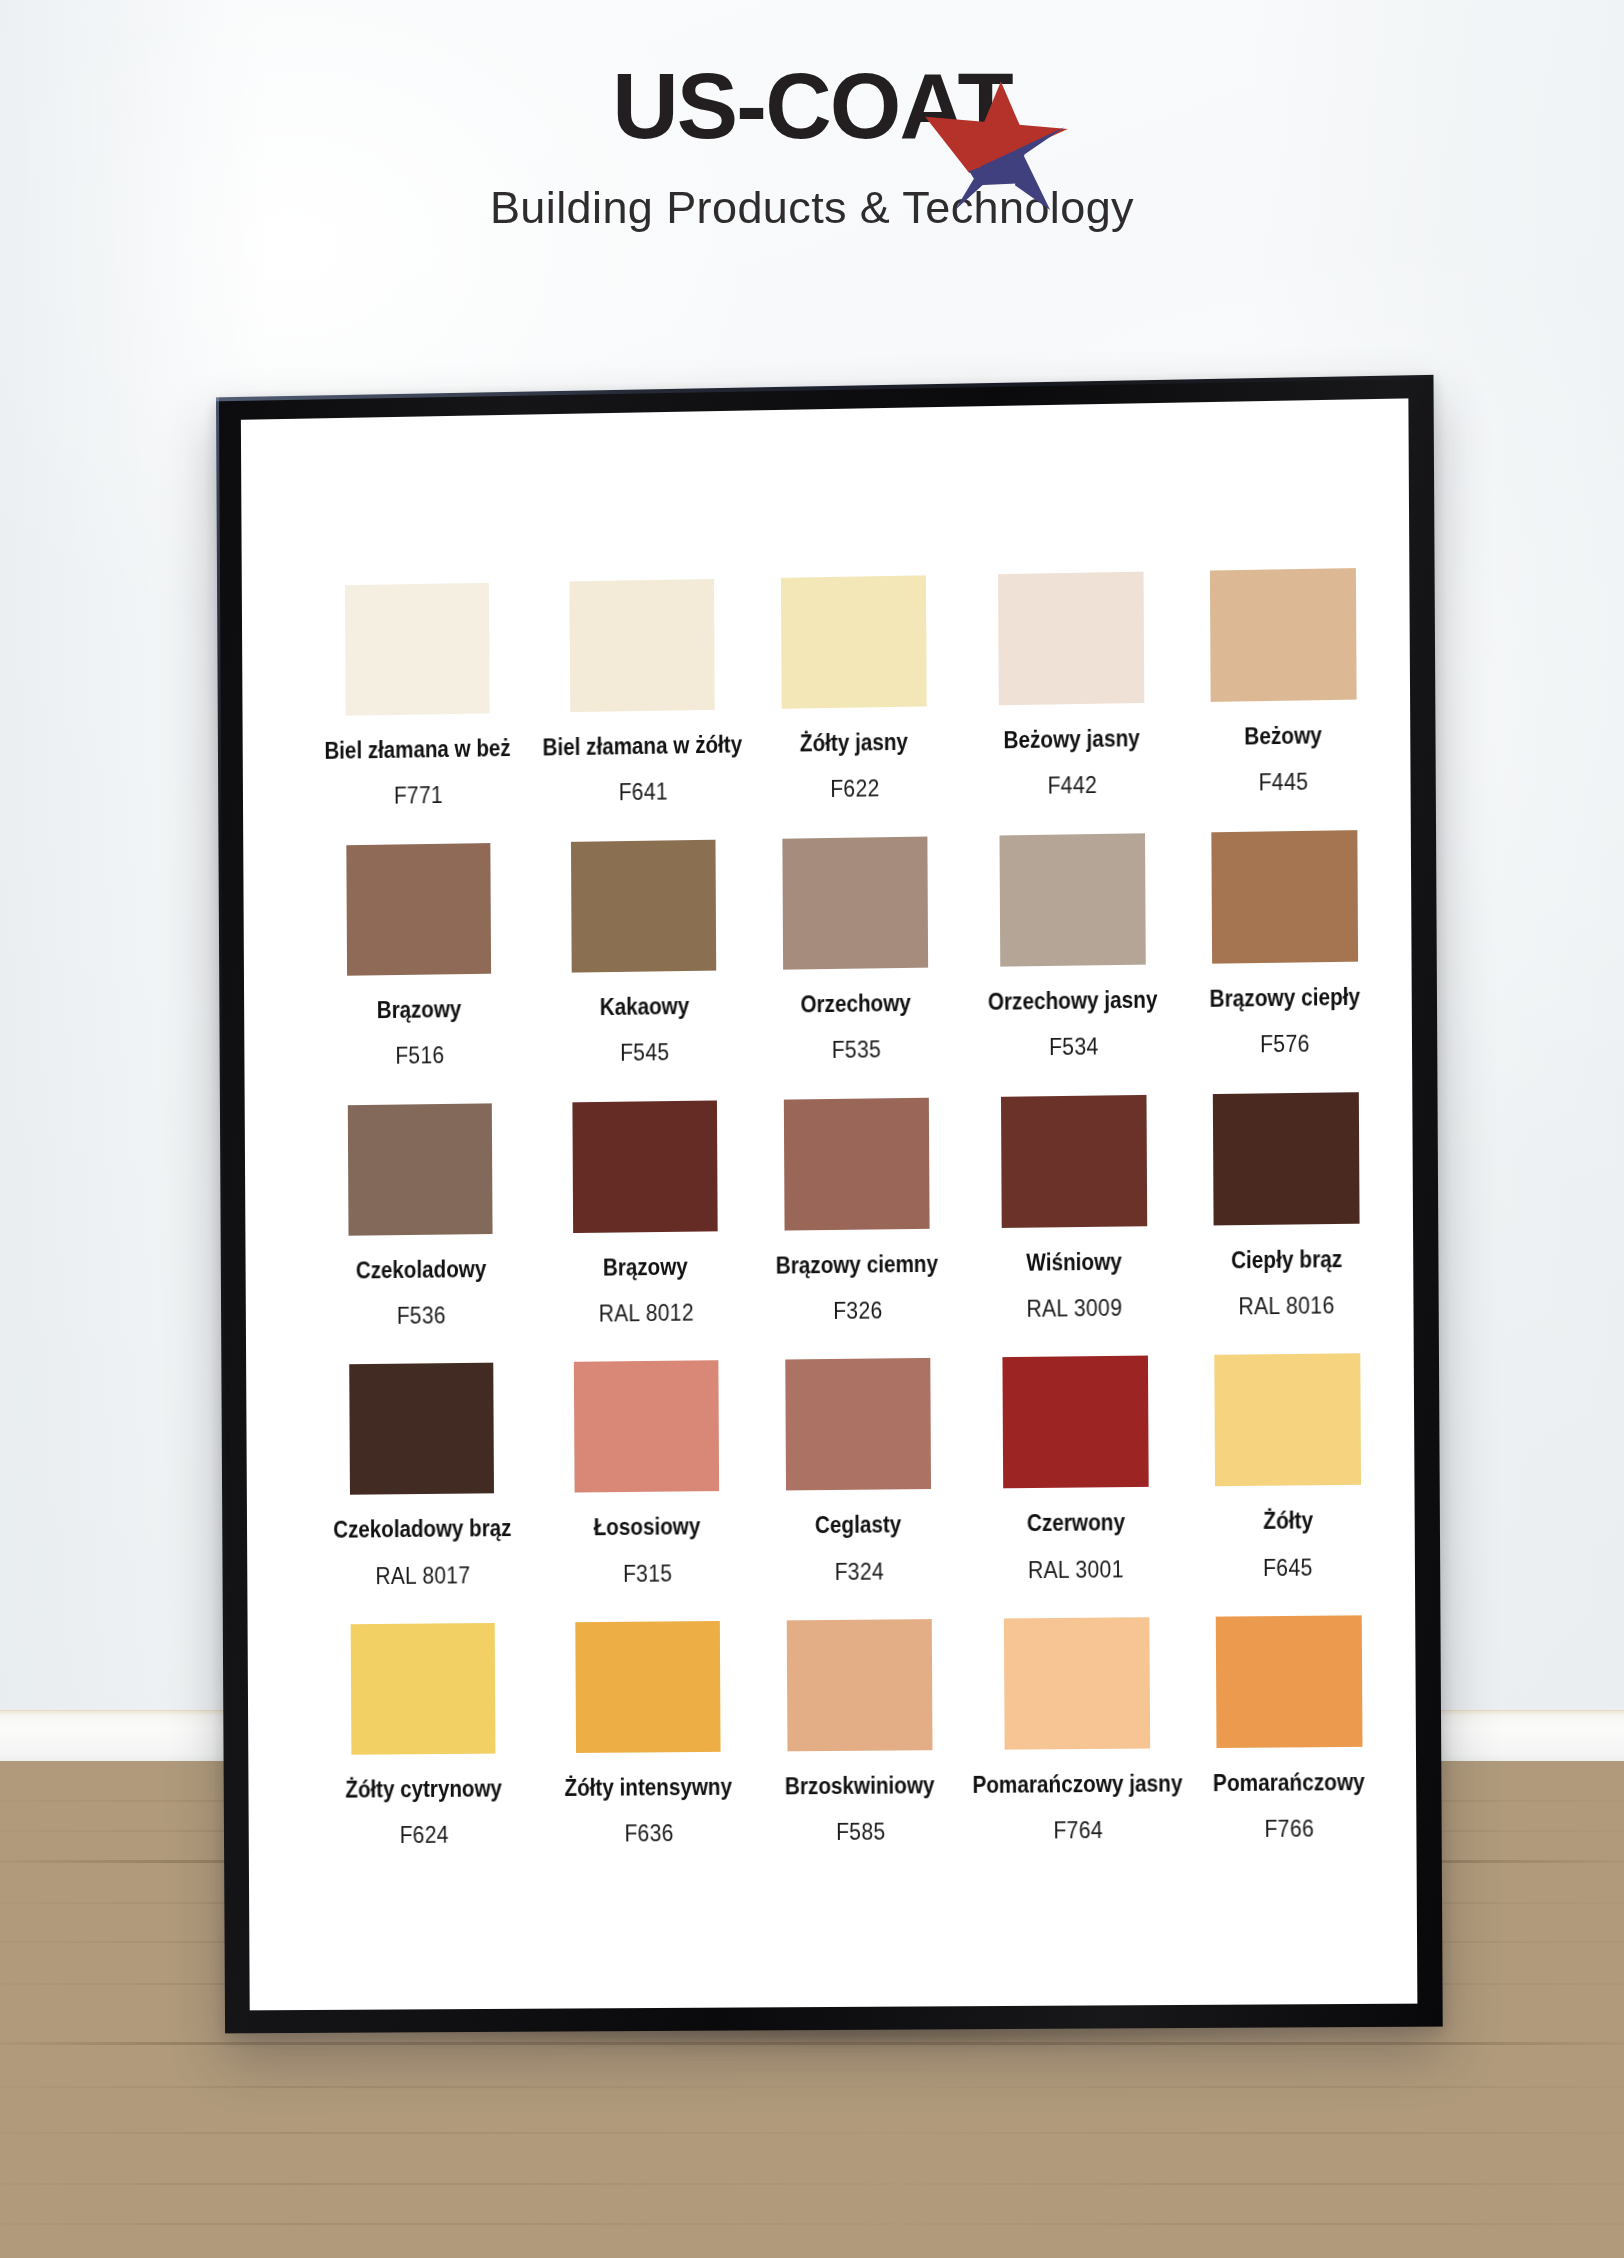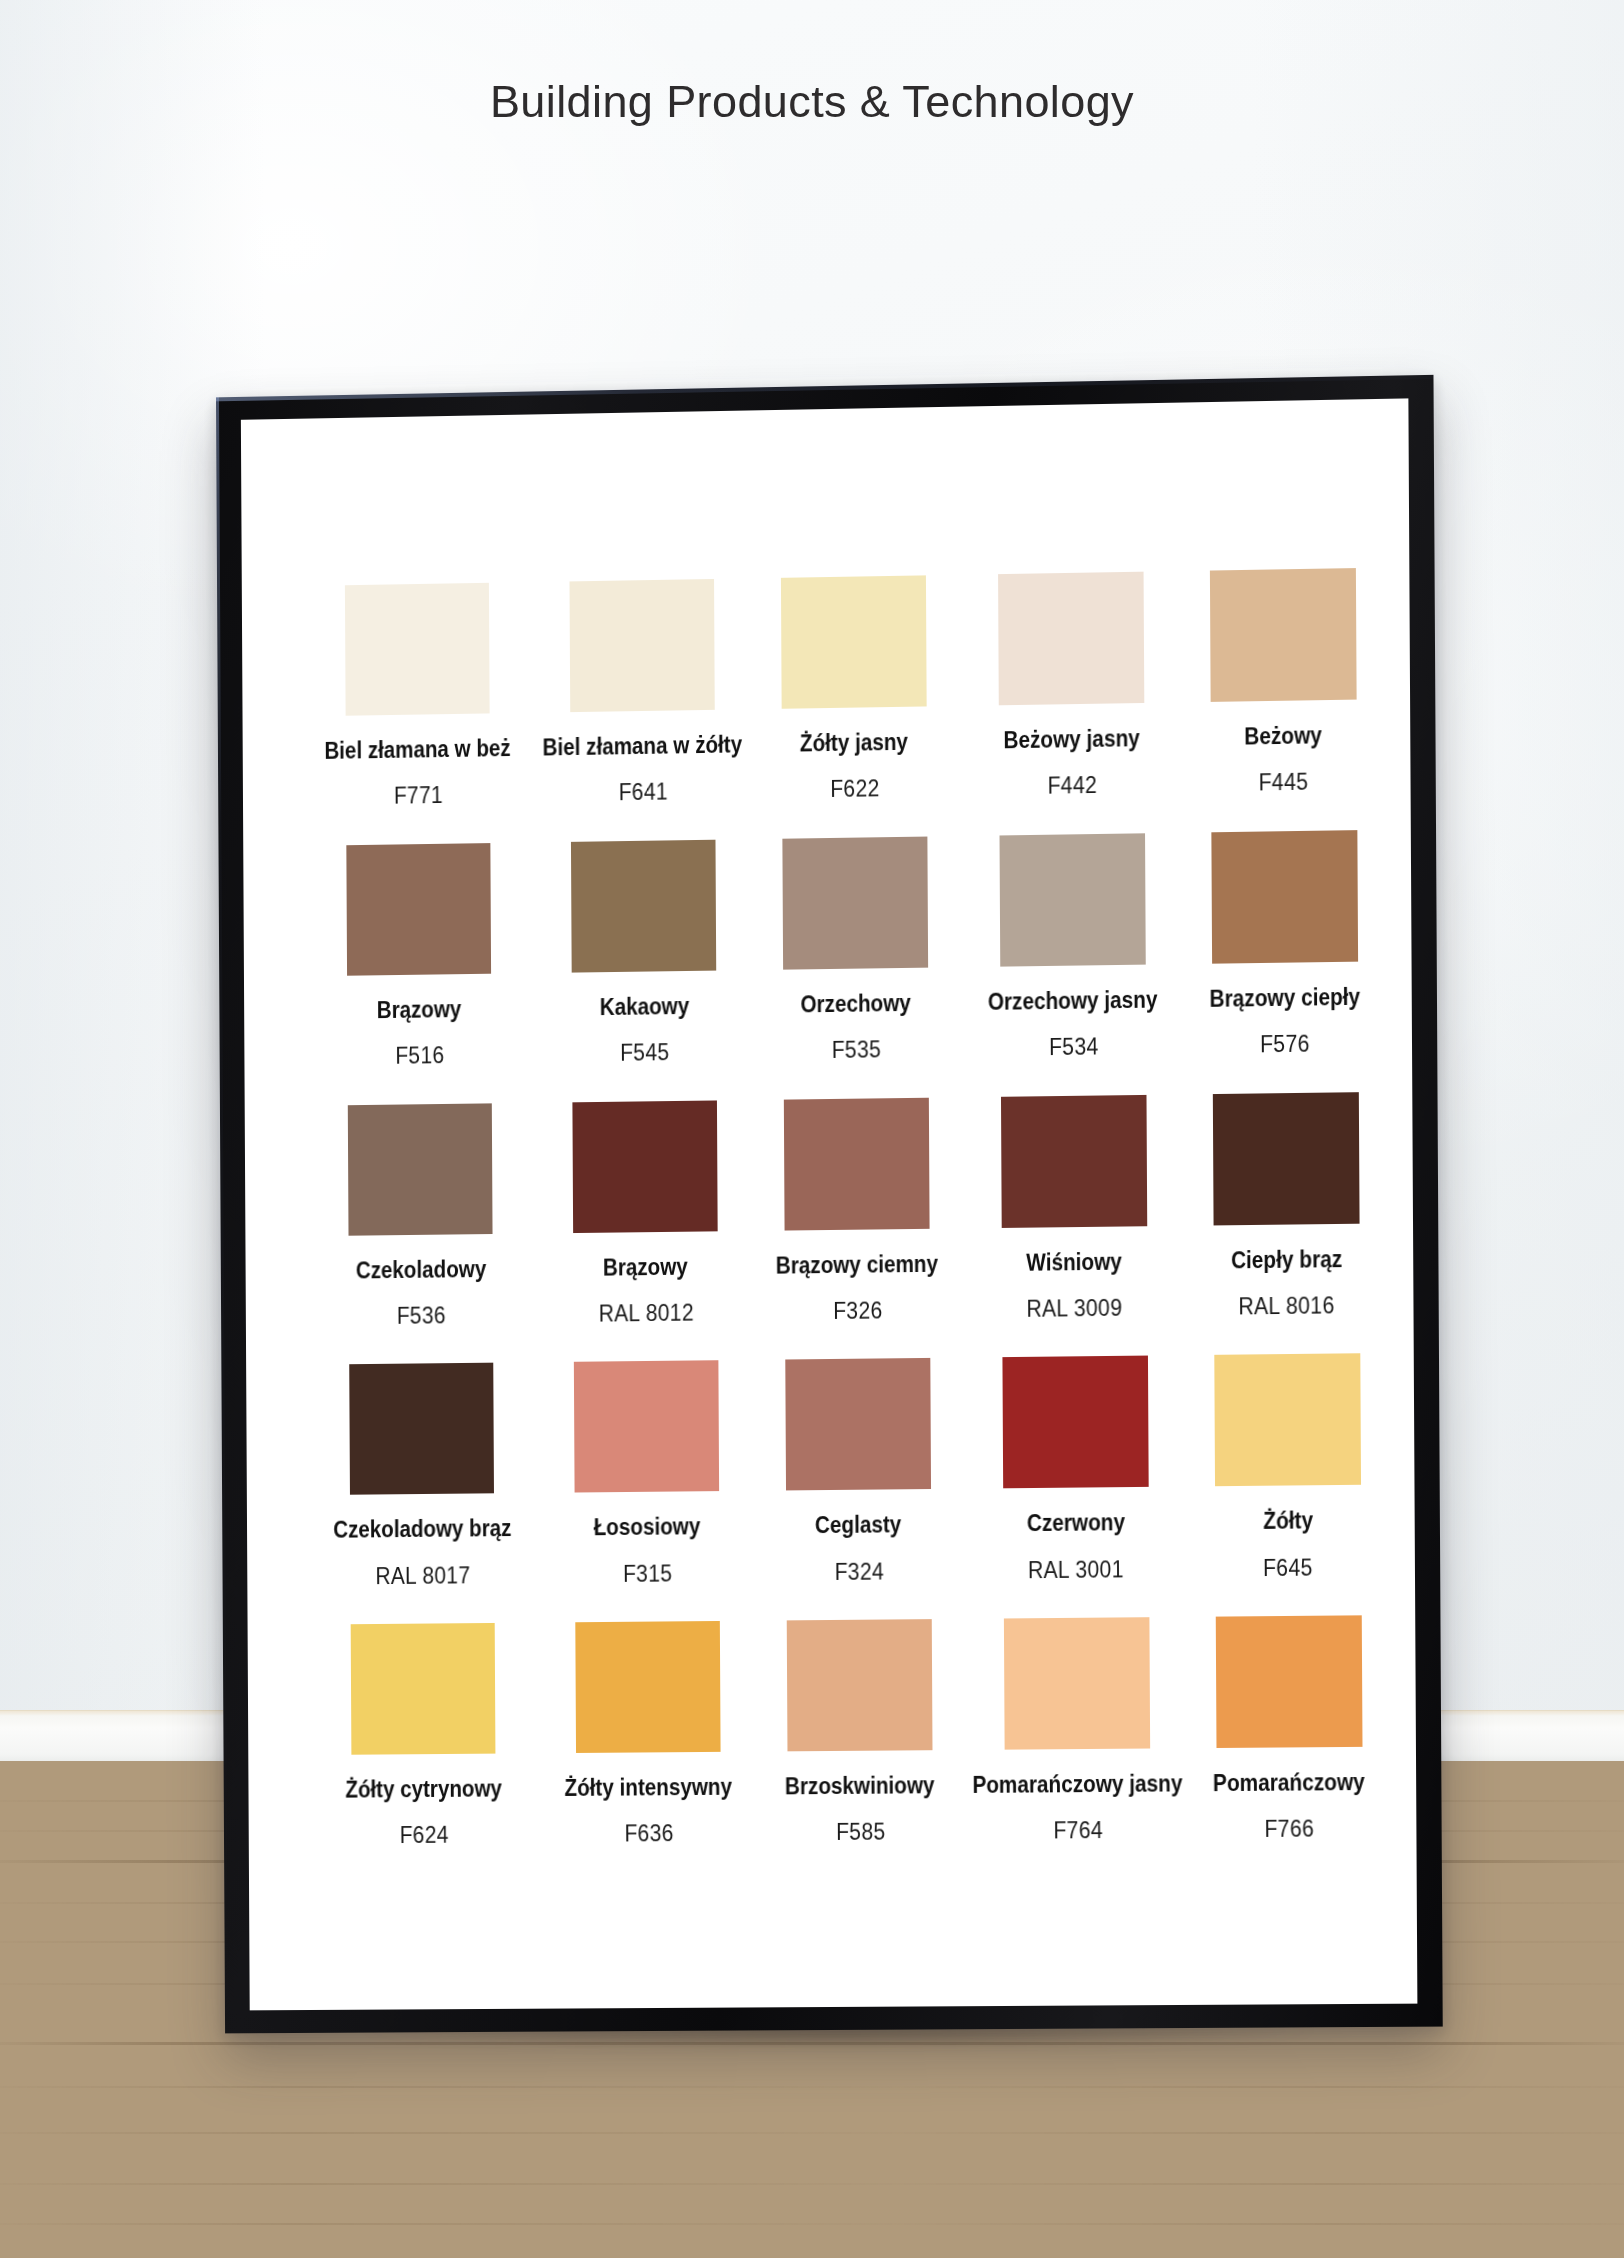--- a/index.html
+++ b/index.html
@@ -264,20 +264,38 @@
     <div class="floor-grain" style="top:222px"></div>
     <div class="floor-grain" style="top:325px"></div>
     <div class="floor-grain" style="top:371px"></div>
     <div class="floor-grain" style="top:422px"></div>
     <div class="floor-grain" style="top:462px"></div>
   </div>
 </div>
 
 <div class="header">
 
+  <div class="logo-row">
+    <span class="logo-text">US-COAT</span>
+
+    <span class="logo-star-wrap">
+      <svg viewBox="0 0 190 150" width="168" height="132" aria-hidden="true">
+
+        <polygon points="96,4 121,62 72,62" fill="#B5322B"></polygon>
+
+        <polygon points="10,44 172,58 60,108" fill="#B5322B"></polygon>
+
+        <polygon points="168,56 86,112 44,150 74,100" fill="#41407E"></polygon>
+
+        <polygon points="120,84 152,150 112,122" fill="#41407E"></polygon>
+
+        <polygon points="60,106 124,82 114,120 70,122" fill="#41407E"></polygon>
+      </svg>
+    </span>
+  </div>
 
   <div class="tagline">Building Products &amp; Technology</div>
 </div>
 
 <div class="frame-shadow"></div>
 
 <div class="frame">
   <div class="frame-border">
     <div class="frame-spec"></div>
     <div class="frame-spec-left"></div>

